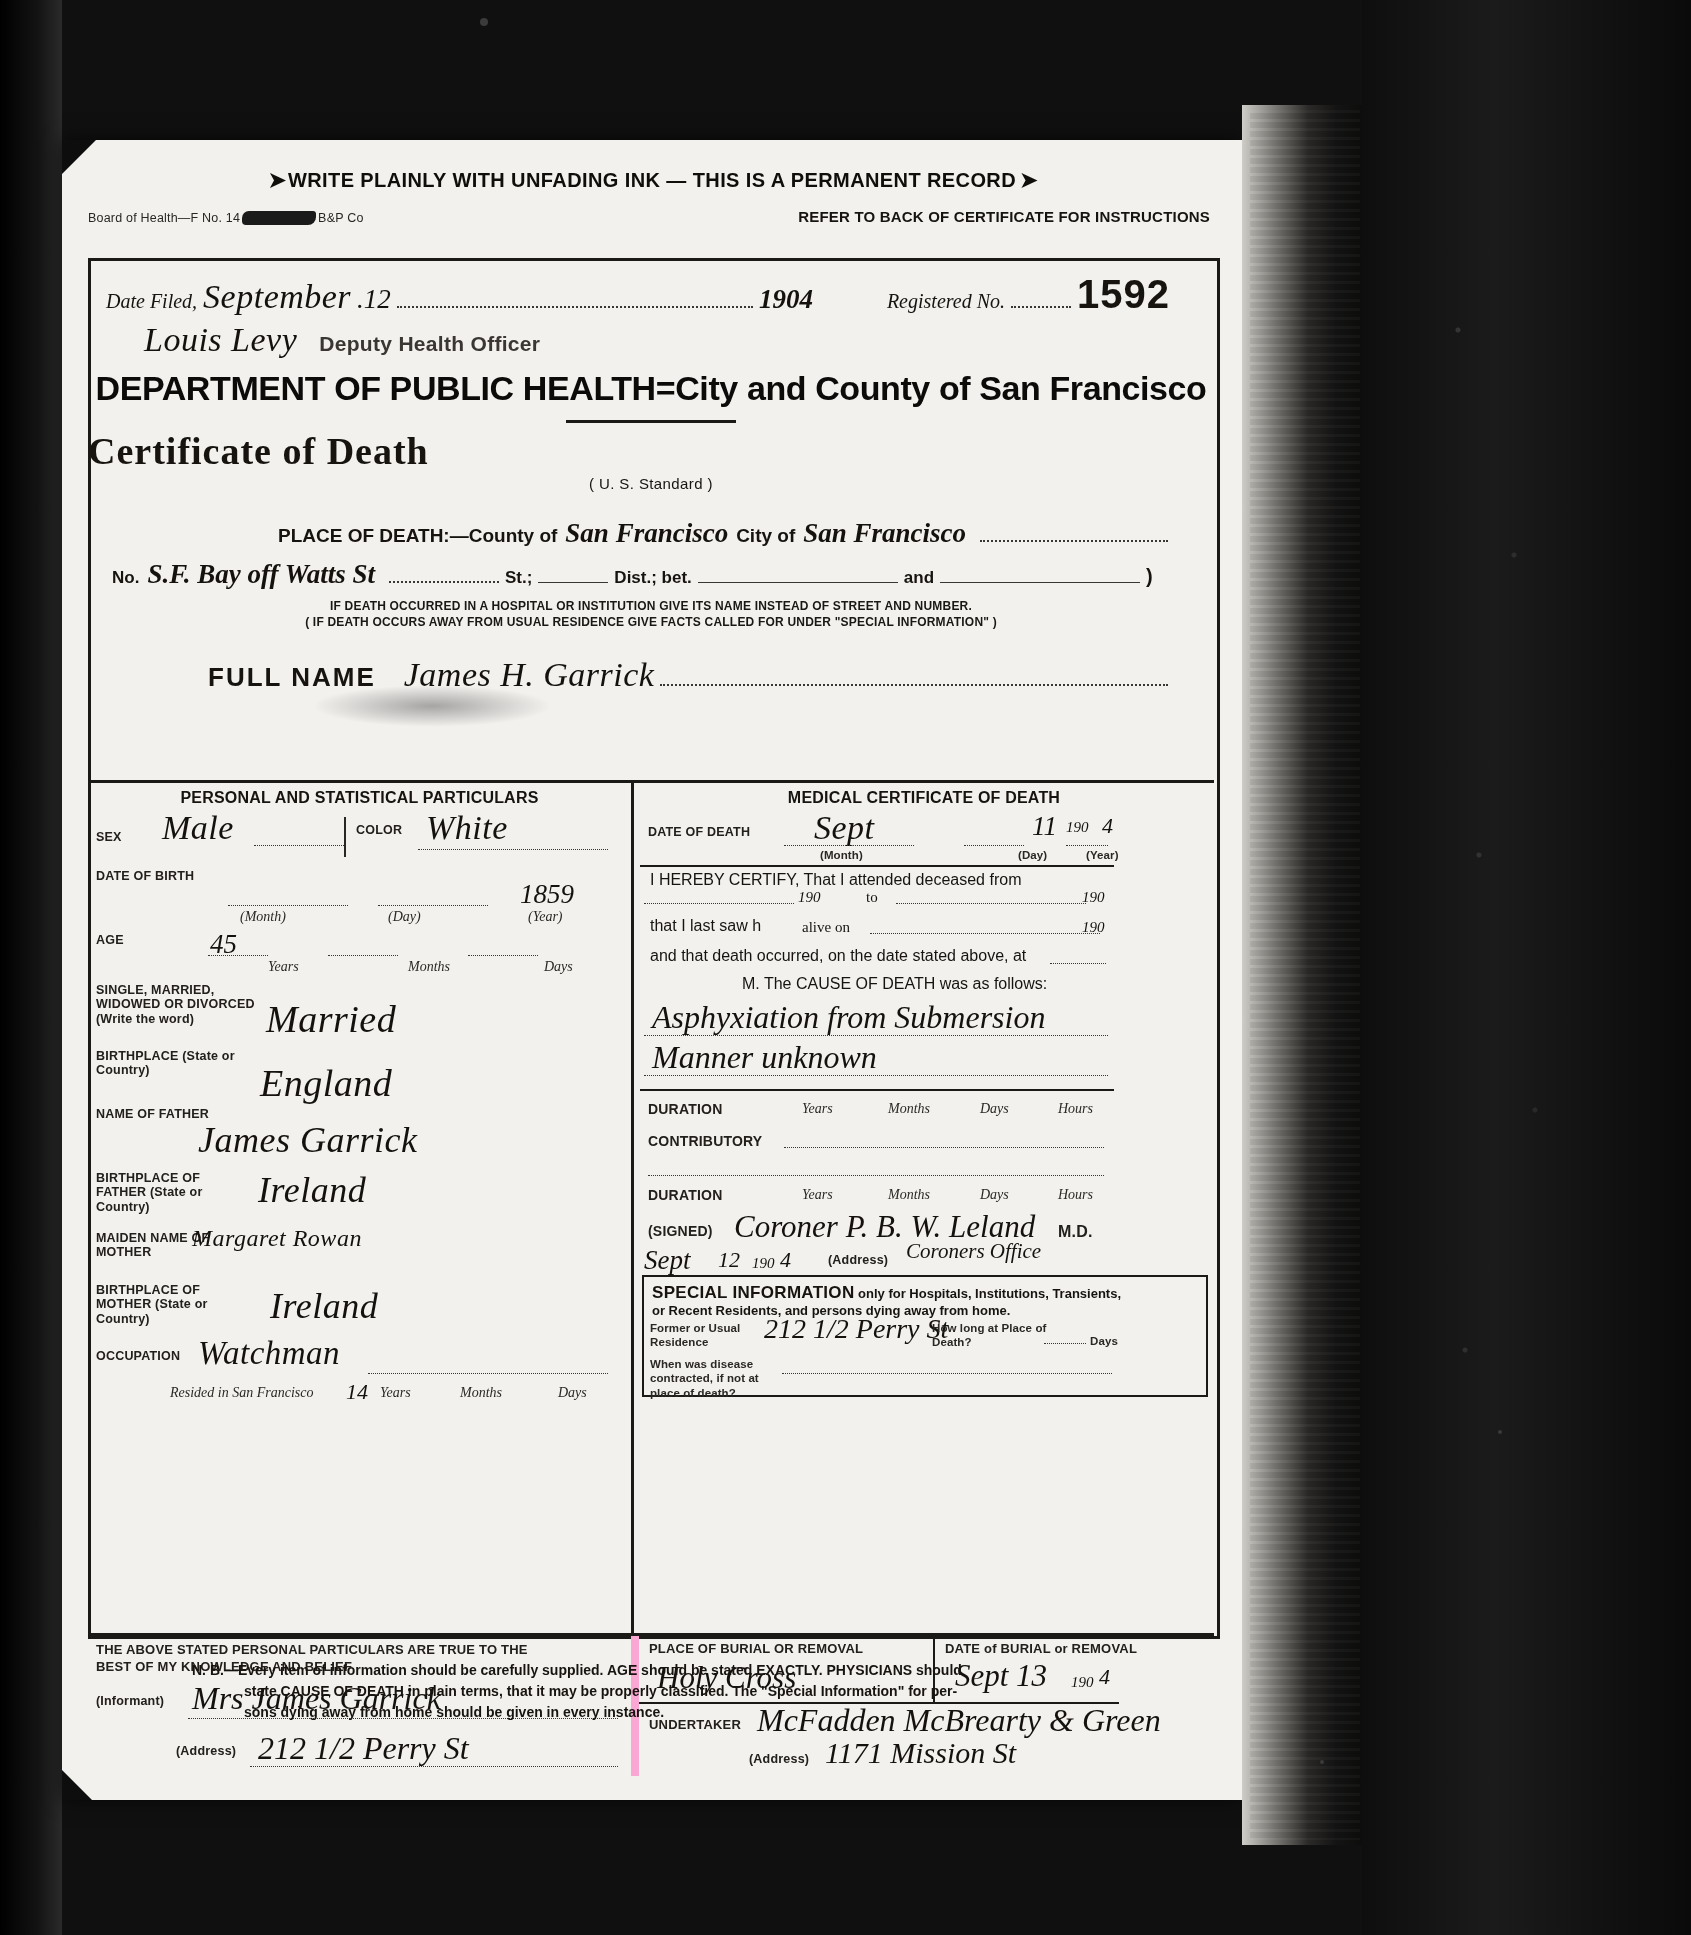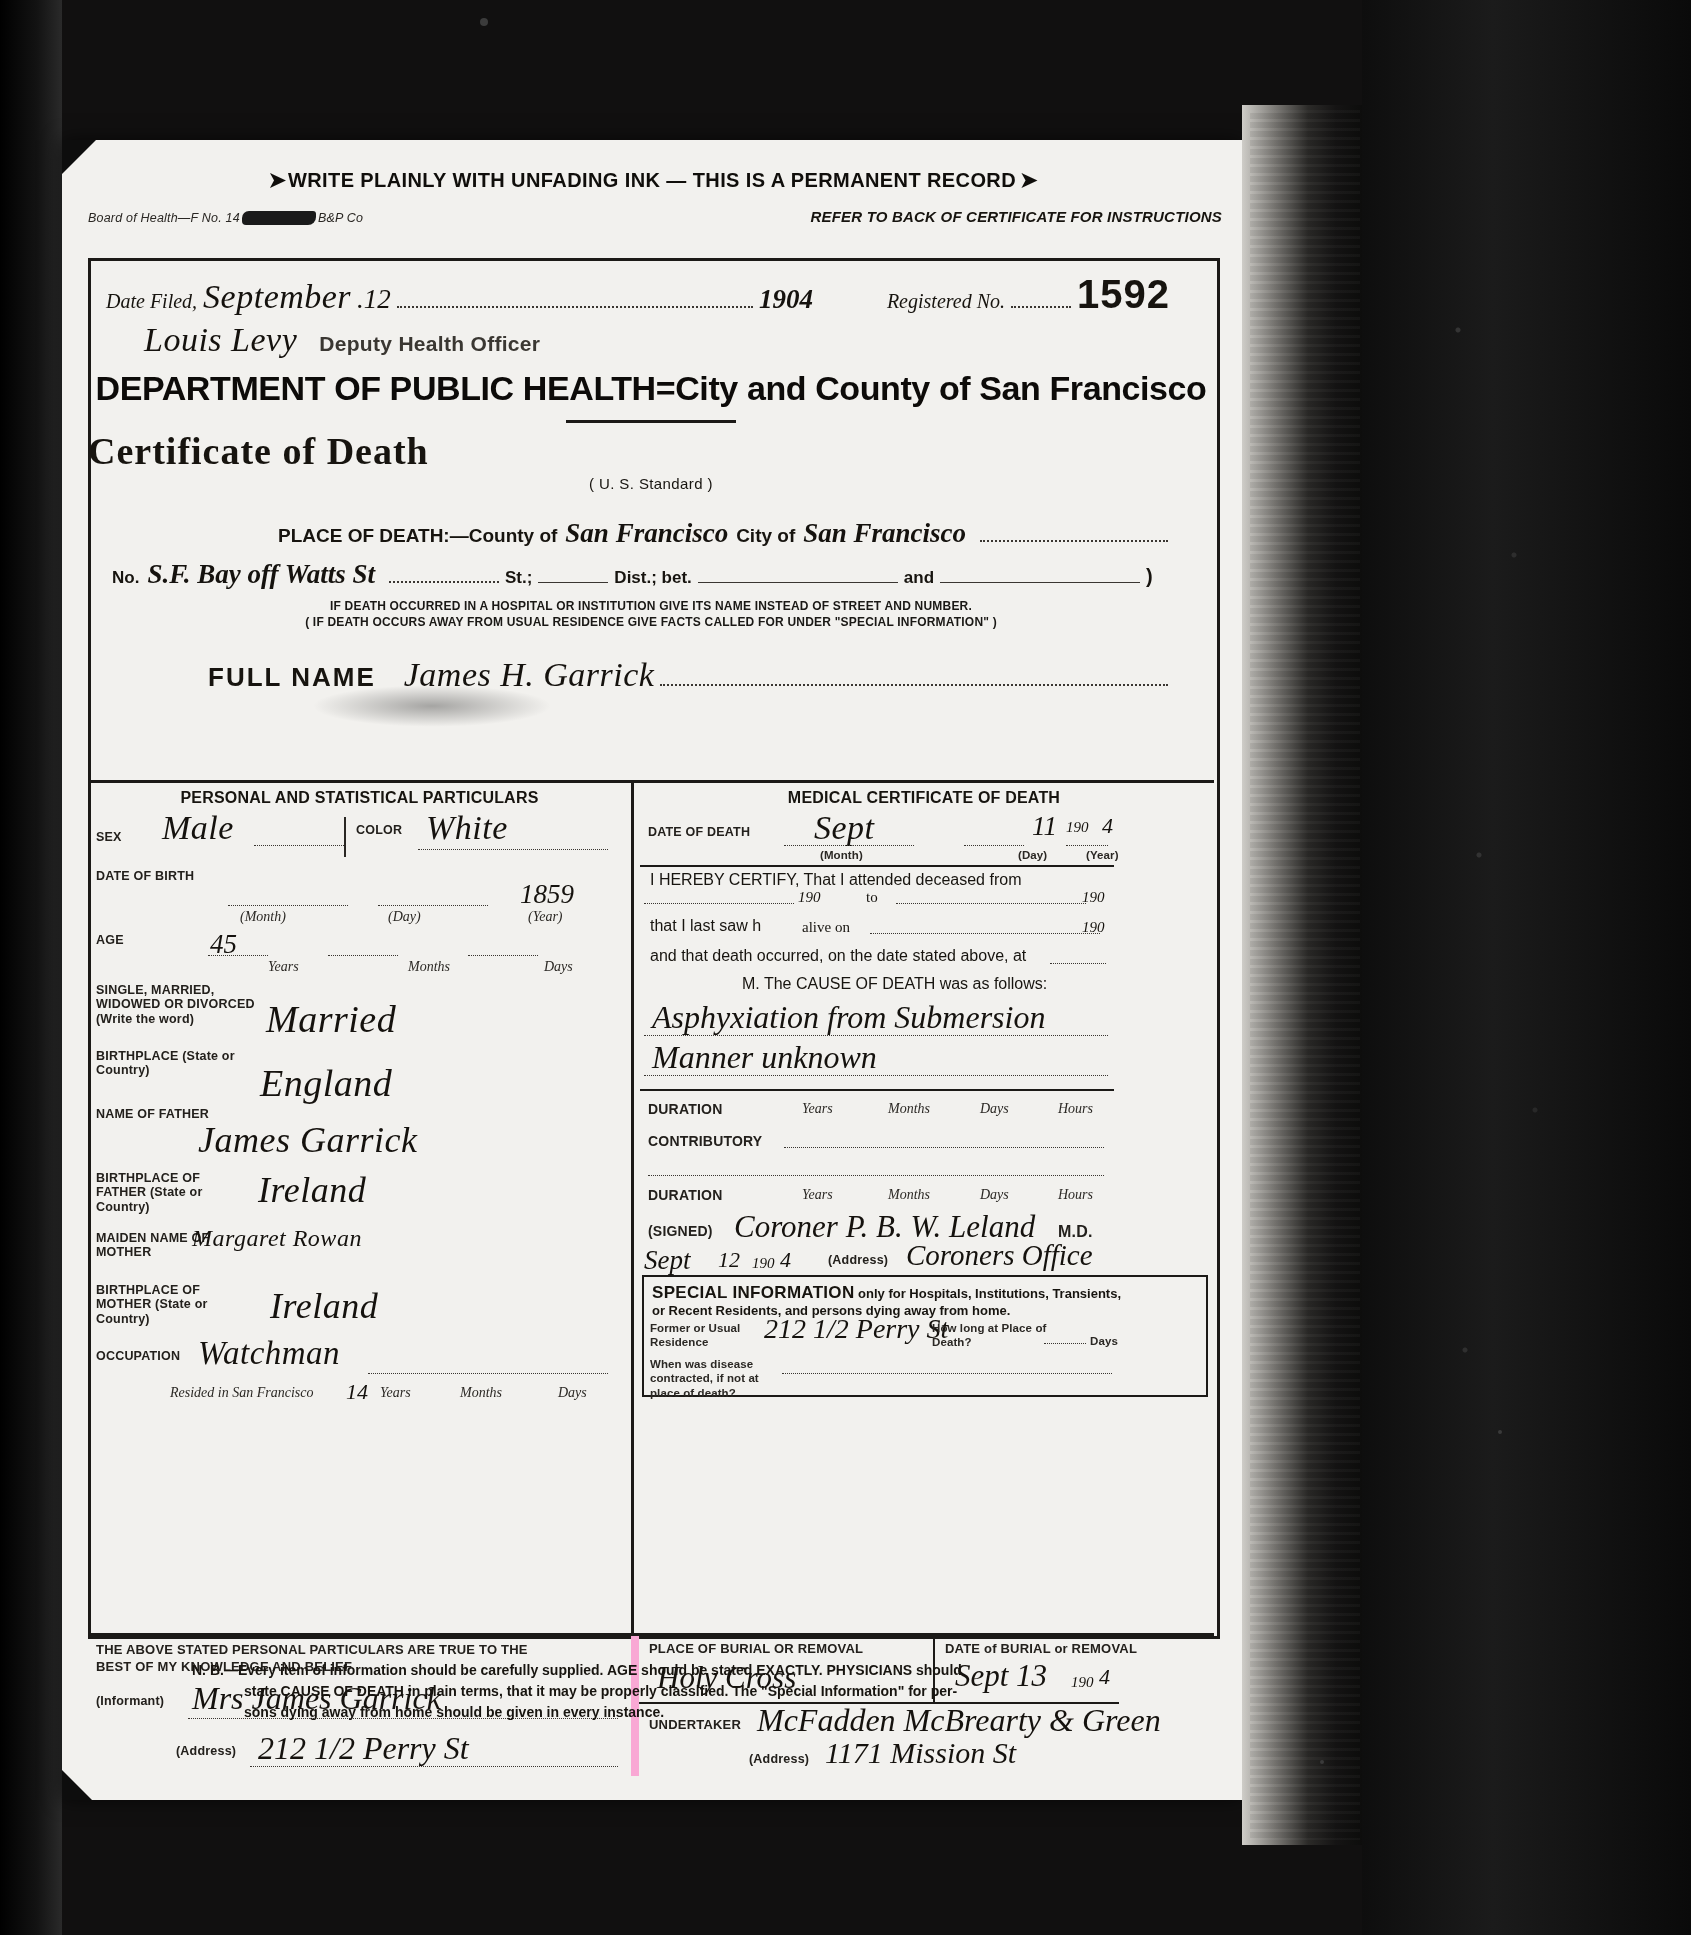--- a/index.html
+++ b/index.html
@@ -99,23 +99,22 @@
     letter-spacing: .4px;
     margin-top: 28px;
     color: #100e0b;
   }
   .hdr-arrow { font-size: 21px; letter-spacing: -2px; }
 
   .sub-row {
     display: flex;
     justify-content: space-between;
     align-items: flex-end;
-    padding: 16px 20px 0 26px;
-    font-family: "Liberation Sans", sans-serif;
-    font-style: italic;
+    padding: 16px 32px 0 26px;
+    font-family: "Liberation Sans", sans-serif;
   }
   .boardhealth {
     font-size: 12.5px;
     color: #2a2723;
     letter-spacing: .2px;
     position: relative;
   }
   .boardhealth .blot {
     display: inline-block;
     width: 74px; height: 14px;
@@ -521,21 +520,21 @@
 
       <div class="abs lbl-s" style="left:14px; top:440px; font-size:14px;">(SIGNED)</div>
       <div class="abs hand" style="left:100px; top:426px; font-size:31px;">Coroner P. B. W. Leland</div>
       <div class="abs lbl-s" style="left:424px; top:440px; font-size:16px;">M.D.</div>
 
       <div class="abs hand hand-md" style="left:10px; top:462px;">Sept</div>
       <div class="abs hand hand-sm" style="left:84px; top:464px;">12</div>
       <div class="abs txt-s" style="left:118px; top:472px; font-style:italic;">190</div>
       <div class="abs hand hand-sm" style="left:146px; top:464px;">4</div>
       <div class="abs lbl-s" style="left:194px; top:470px;">(Address)</div>
-      <div class="abs hand" style="left:272px; top:456px; font-size:29px;">Coroners Office</div>
+      <div class="abs hand" style="left:272px; top:456px; font-size:21px;">Coroners Office</div>
 
       <div class="special-box">
         <div class="special-title">
           <span class="big">SPECIAL INFORMATION</span>
           <span>only for Hospitals, Institutions, Transients,</span><br>
           <span>or Recent Residents, and persons dying away from home.</span>
         </div>
         <div class="abs lbl-xs" style="left:6px; top:44px; width:110px; line-height:1.25;">Former or Usual Residence</div>
         <div class="abs hand" style="left:120px; top:36px; font-size:28px;">212 1/2 Perry St</div>
         <div class="abs lbl-xs" style="left:288px; top:44px; width:118px; line-height:1.25;">How long at Place of Death?</div>

